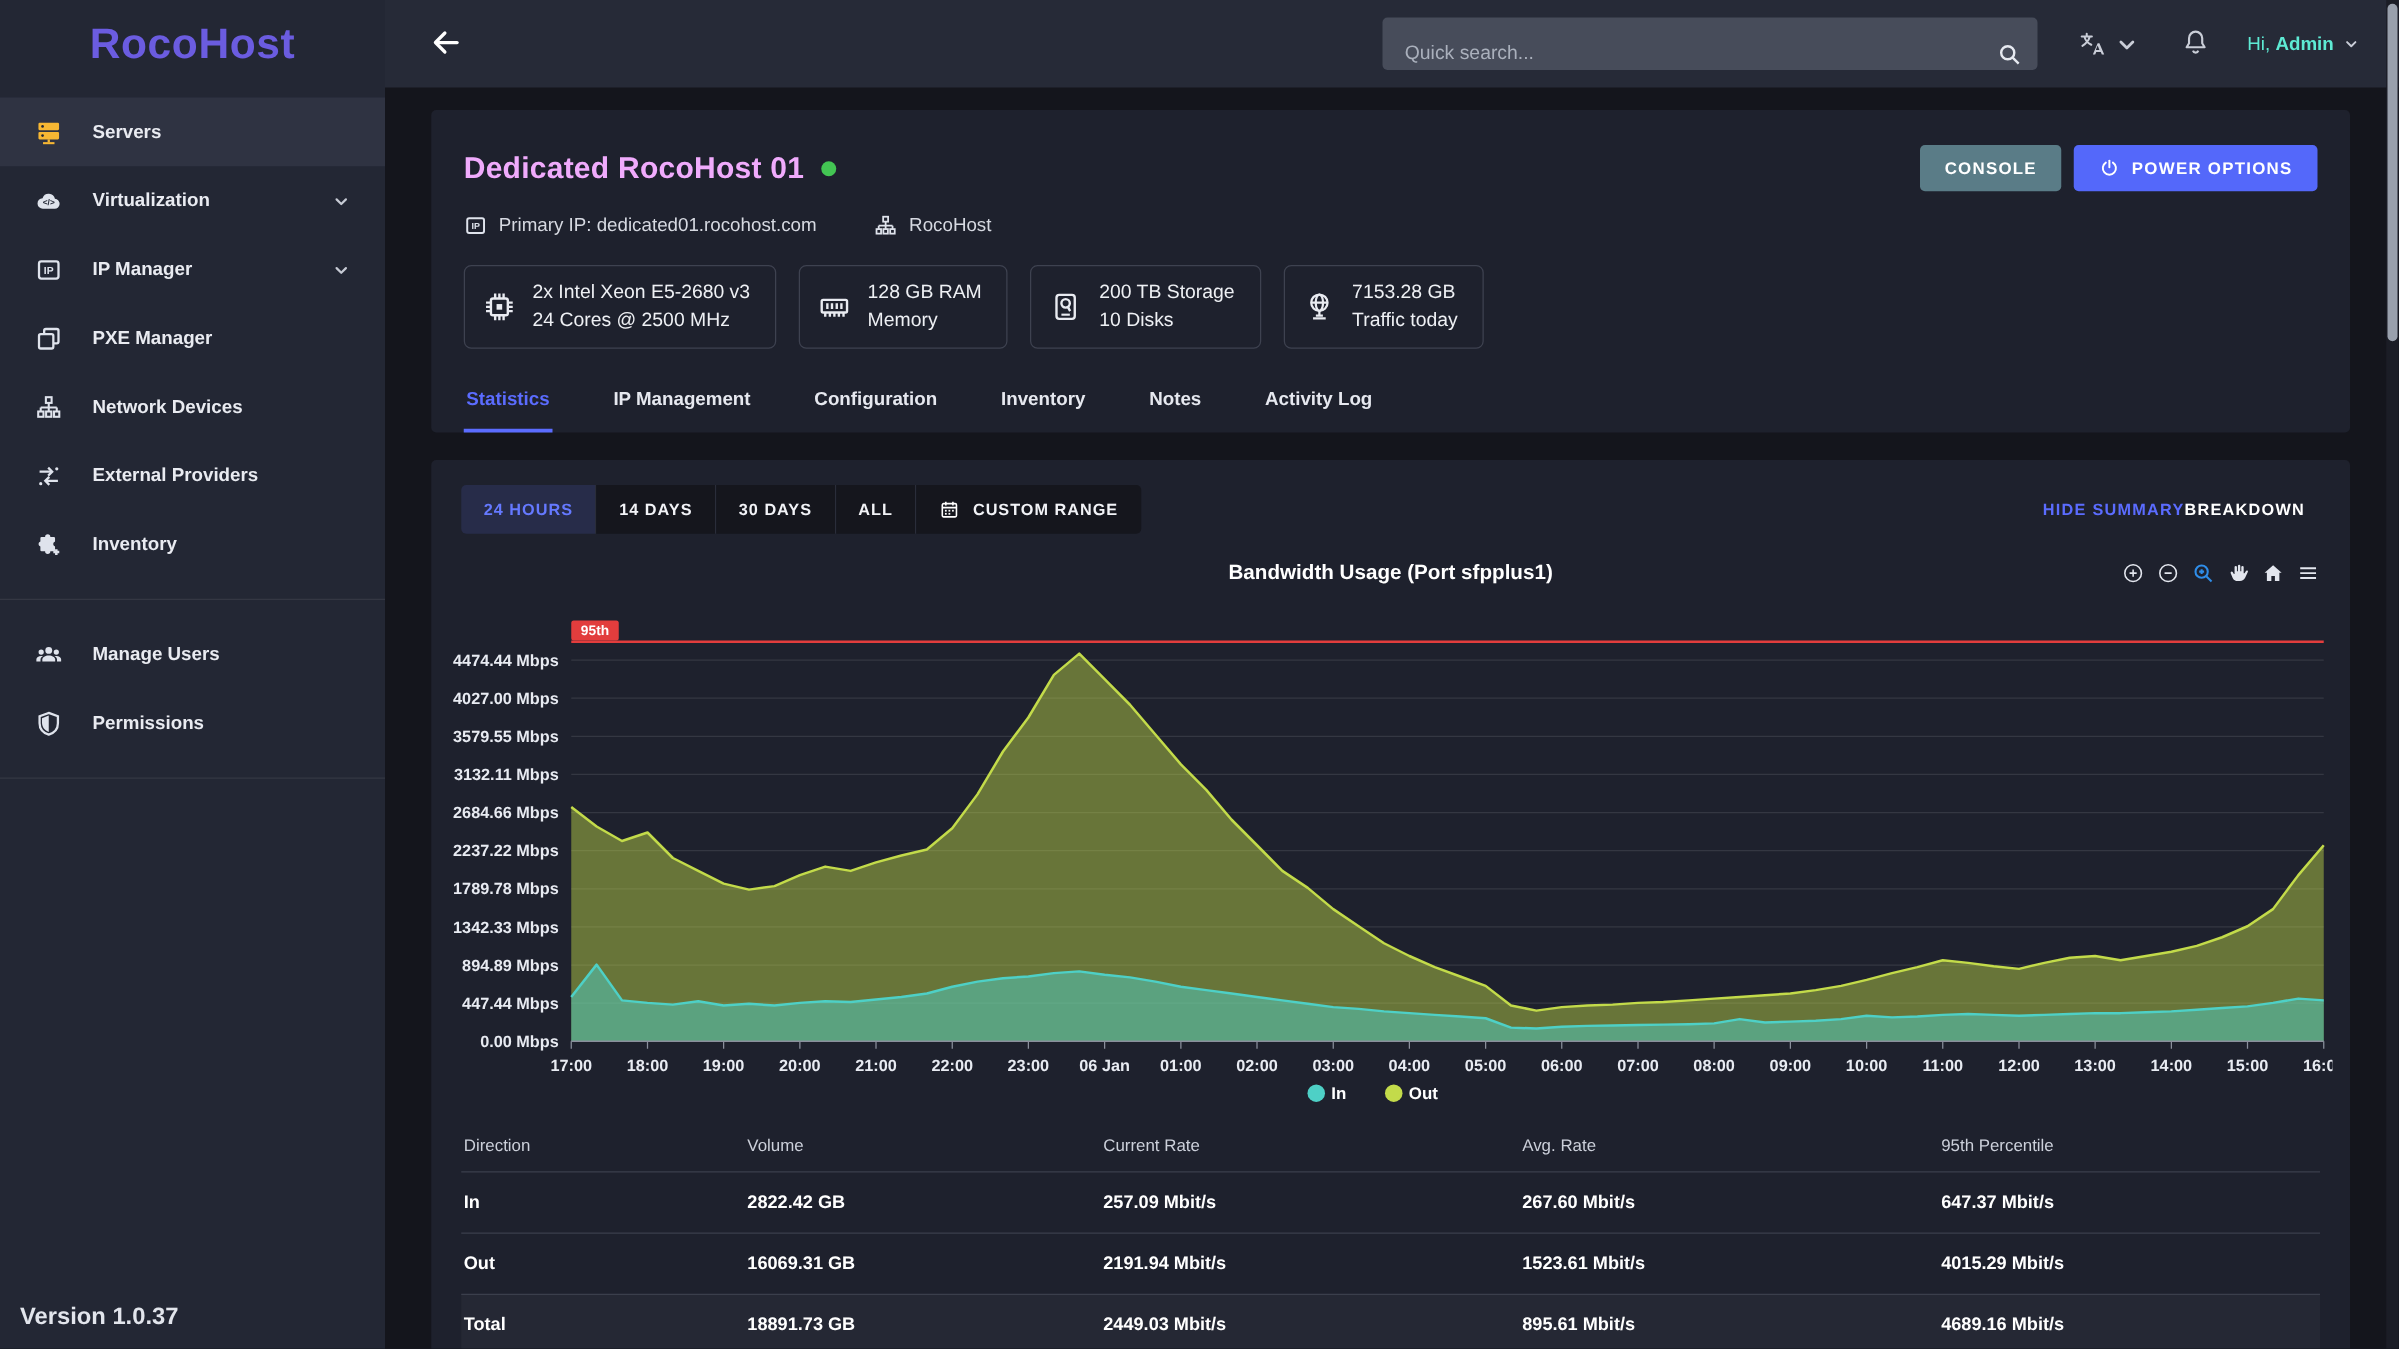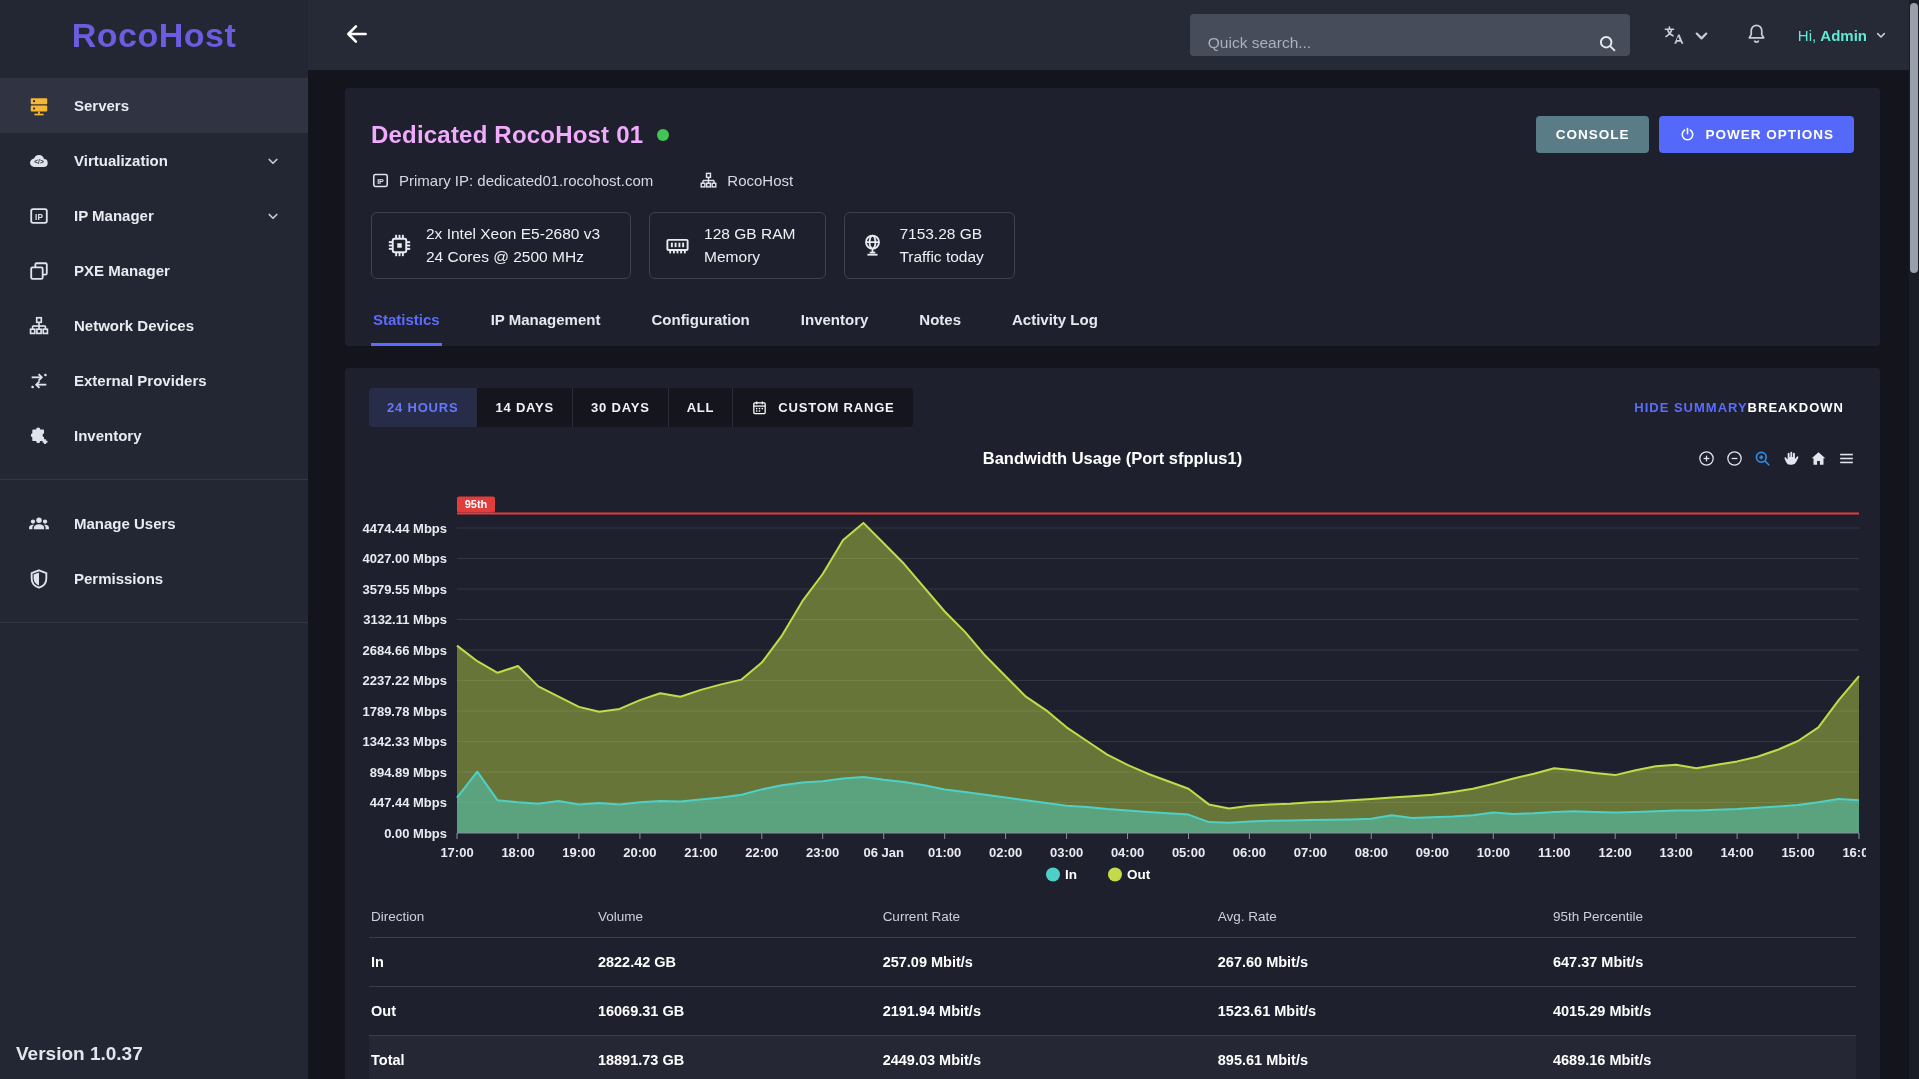--- a/index.html
+++ b/index.html
@@ -24,21 +24,21 @@
   .nav-item.active .icon{color:#f7b733;}
   .nav-item .chev{margin-left:auto;width:18px;height:18px;color:#c6cad4;}
   .nav-divider{height:1px;background:rgba(255,255,255,.08);margin:16px 0;}
   .version{position:absolute;left:16px;bottom:14px;font-size:19px;font-weight:bold;color:#e2e5ec;}
 
   
   .topbar{position:absolute;left:308px;top:0;right:0;height:70px;background:#262a37;
     display:flex;align-items:center;padding:0 30px;box-sizing:border-box;z-index:2;}
   .back-btn{background:transparent;padding:4px;margin-left:2px;}
   .back-btn .icon{width:26px;height:26px;color:#fff;}
-  .search-box{margin-left:auto;width:440px;height:42px;background:#474c5a;border-radius:4px;
+  .search-box{margin-left:auto;width:524px;height:42px;background:#474c5a;border-radius:4px;
     display:flex;align-items:center;padding:16px 12px 0 16px;box-sizing:border-box;}
   .search-input{flex:1;background:transparent;border:none;outline:none;color:#e6e9f0;font-size:15.5px;}
   .search-input::placeholder{color:#aab0bc;}
   .search-ic{width:21px;height:21px;color:#e6e9f0;cursor:pointer;}
   .lang{display:flex;align-items:center;gap:5px;margin-left:32px;cursor:pointer;}
   .lang .icon{width:23px;height:23px;color:#c9cdd7;}
   .chev{width:16px;height:16px;color:#c9cdd7;}
   .bell{background:transparent;margin-left:30px;padding:2px;}
   .bell .icon{width:23px;height:23px;color:#c9cdd7;}
   .user{display:flex;align-items:center;gap:6px;margin-left:28px;cursor:pointer;}
@@ -57,21 +57,21 @@
   .actions{margin-left:auto;display:flex;gap:10px;}
   .btn{padding:10px 20px;border-radius:4px;color:#fff;font-size:13.5px;font-weight:bold;
     letter-spacing:1px;display:flex;align-items:center;gap:9px;}
   .btn.console{background:#5a7c87;}
   .btn.power{background:#5468fa;}
   .btn .icon{width:17px;height:17px;color:#fff;}
   .meta-row{display:flex;gap:46px;margin-top:18px;}
   .meta{display:flex;align-items:center;gap:9px;font-size:15px;color:#d6d9e1;}
   .meta .icon{width:19px;height:19px;}
   .specs-row{display:flex;gap:18px;margin-top:22px;}
-  .spec-card{border:1px solid #3e4250;border-radius:6px;padding:9px 30px 9px 14px;
+  .spec-card{border:1px solid #3e4250;border-radius:6px;padding:9px 20px 9px 14px;
     display:flex;align-items:center;gap:13px;}
   .spec-card .icon{width:27px;height:27px;color:#e9ebf1;}
   .spec-lines{font-size:15.5px;color:#eef0f4;line-height:1.5;}
   .tabs{display:flex;gap:47px;margin-top:22px;}
   .tab{padding:10px 2px 15px 2px;font-size:15px;font-weight:bold;color:#e6e8ef;cursor:pointer;
     border-bottom:3px solid transparent;}
   .tab.active{color:#5b6cff;border-bottom-color:#5b6cff;}
 
   .stats-panel{margin-top:22px;padding:20px 14px 24px 14px;}
   .controls-row{display:flex;align-items:center;justify-content:space-between;padding:0 10px;}
@@ -358,20 +358,34 @@
                 <line x1="5.5" y1="16" x2="5.5" y2="19"></line>
                 <line x1="8.8" y1="16" x2="8.8" y2="19"></line>
                 <line x1="12" y1="16" x2="12" y2="19"></line>
                 <line x1="15.2" y1="16" x2="15.2" y2="19"></line>
                 <line x1="18.5" y1="16" x2="18.5" y2="19"></line>
               </svg>
             </span>
             <div class="spec-lines">
               <div>128 GB RAM</div>
               <div>Memory</div>
+            </div>
+          </div>
+          <div class="spec-card">
+            <span class="icon">
+              <svg viewBox="0 0 24 24" fill="none" stroke="currentColor" stroke-width="1.7">
+                <rect x="5.5" y="3.5" width="13" height="17" rx="2"></rect>
+                <circle cx="12" cy="9.5" r="3"></circle>
+                <line x1="13.6" y1="12" x2="15.2" y2="15"></line>
+                <rect x="9" y="16.8" width="6" height="1.5" fill="currentColor" stroke="none"></rect>
+              </svg>
+            </span>
+            <div class="spec-lines">
+              <div>200 TB Storage</div>
+              <div>10 Disks</div>
             </div>
           </div>
           <div class="spec-card">
             <span class="icon">
               <svg viewBox="0 0 24 24" fill="none" stroke="currentColor" stroke-width="1.6">
                 <circle cx="12" cy="9" r="5.8"></circle>
                 <ellipse cx="12" cy="9" rx="2.6" ry="5.8"></ellipse>
                 <line x1="6.3" y1="9" x2="17.7" y2="9"></line>
                 <line x1="12" y1="14.8" x2="12" y2="18.3"></line>
                 <line x1="9.5" y1="18.3" x2="14.5" y2="18.3"></line>

